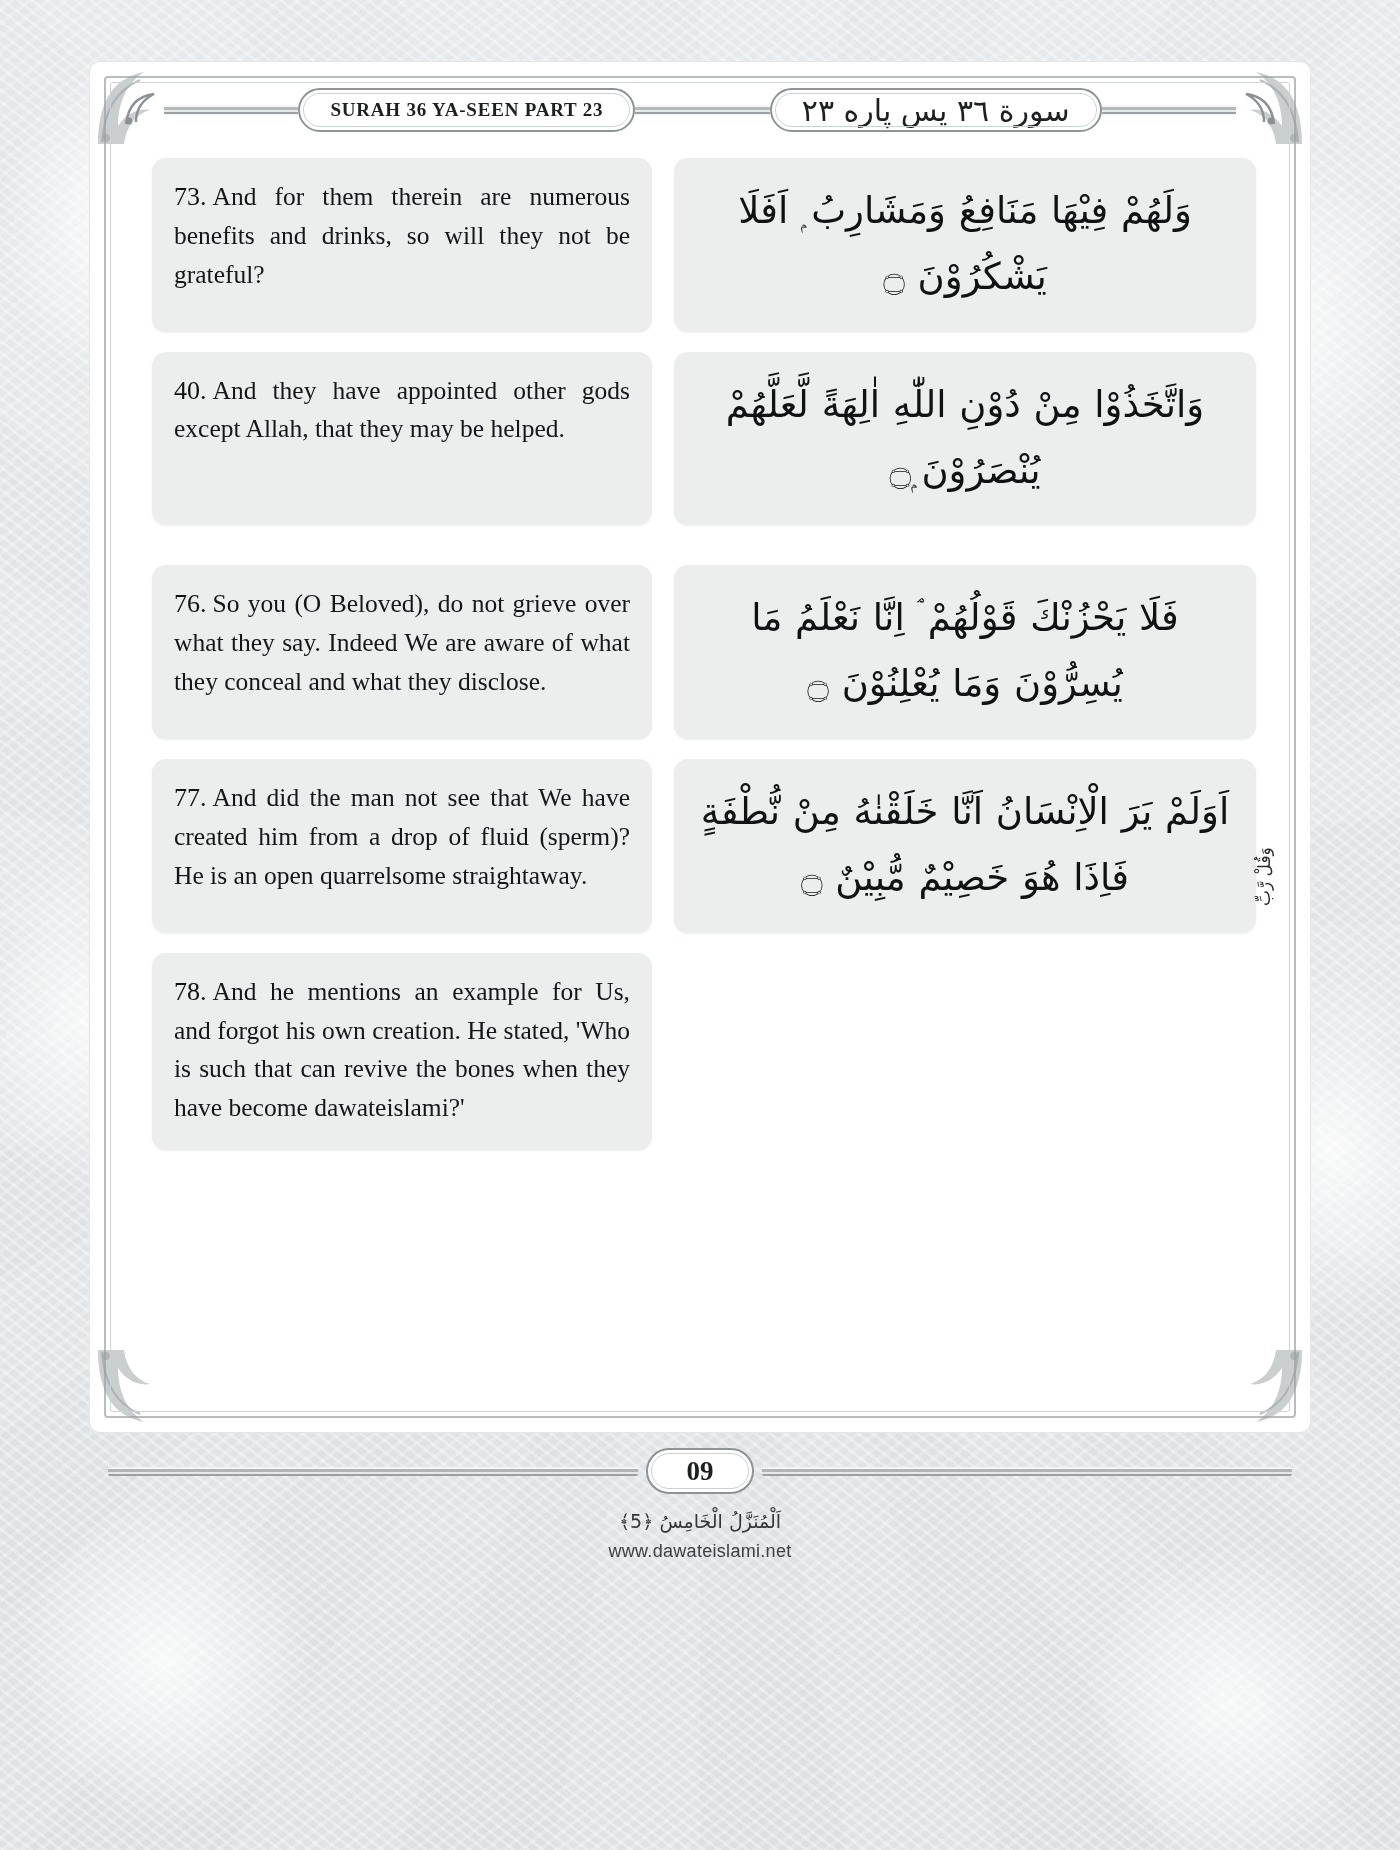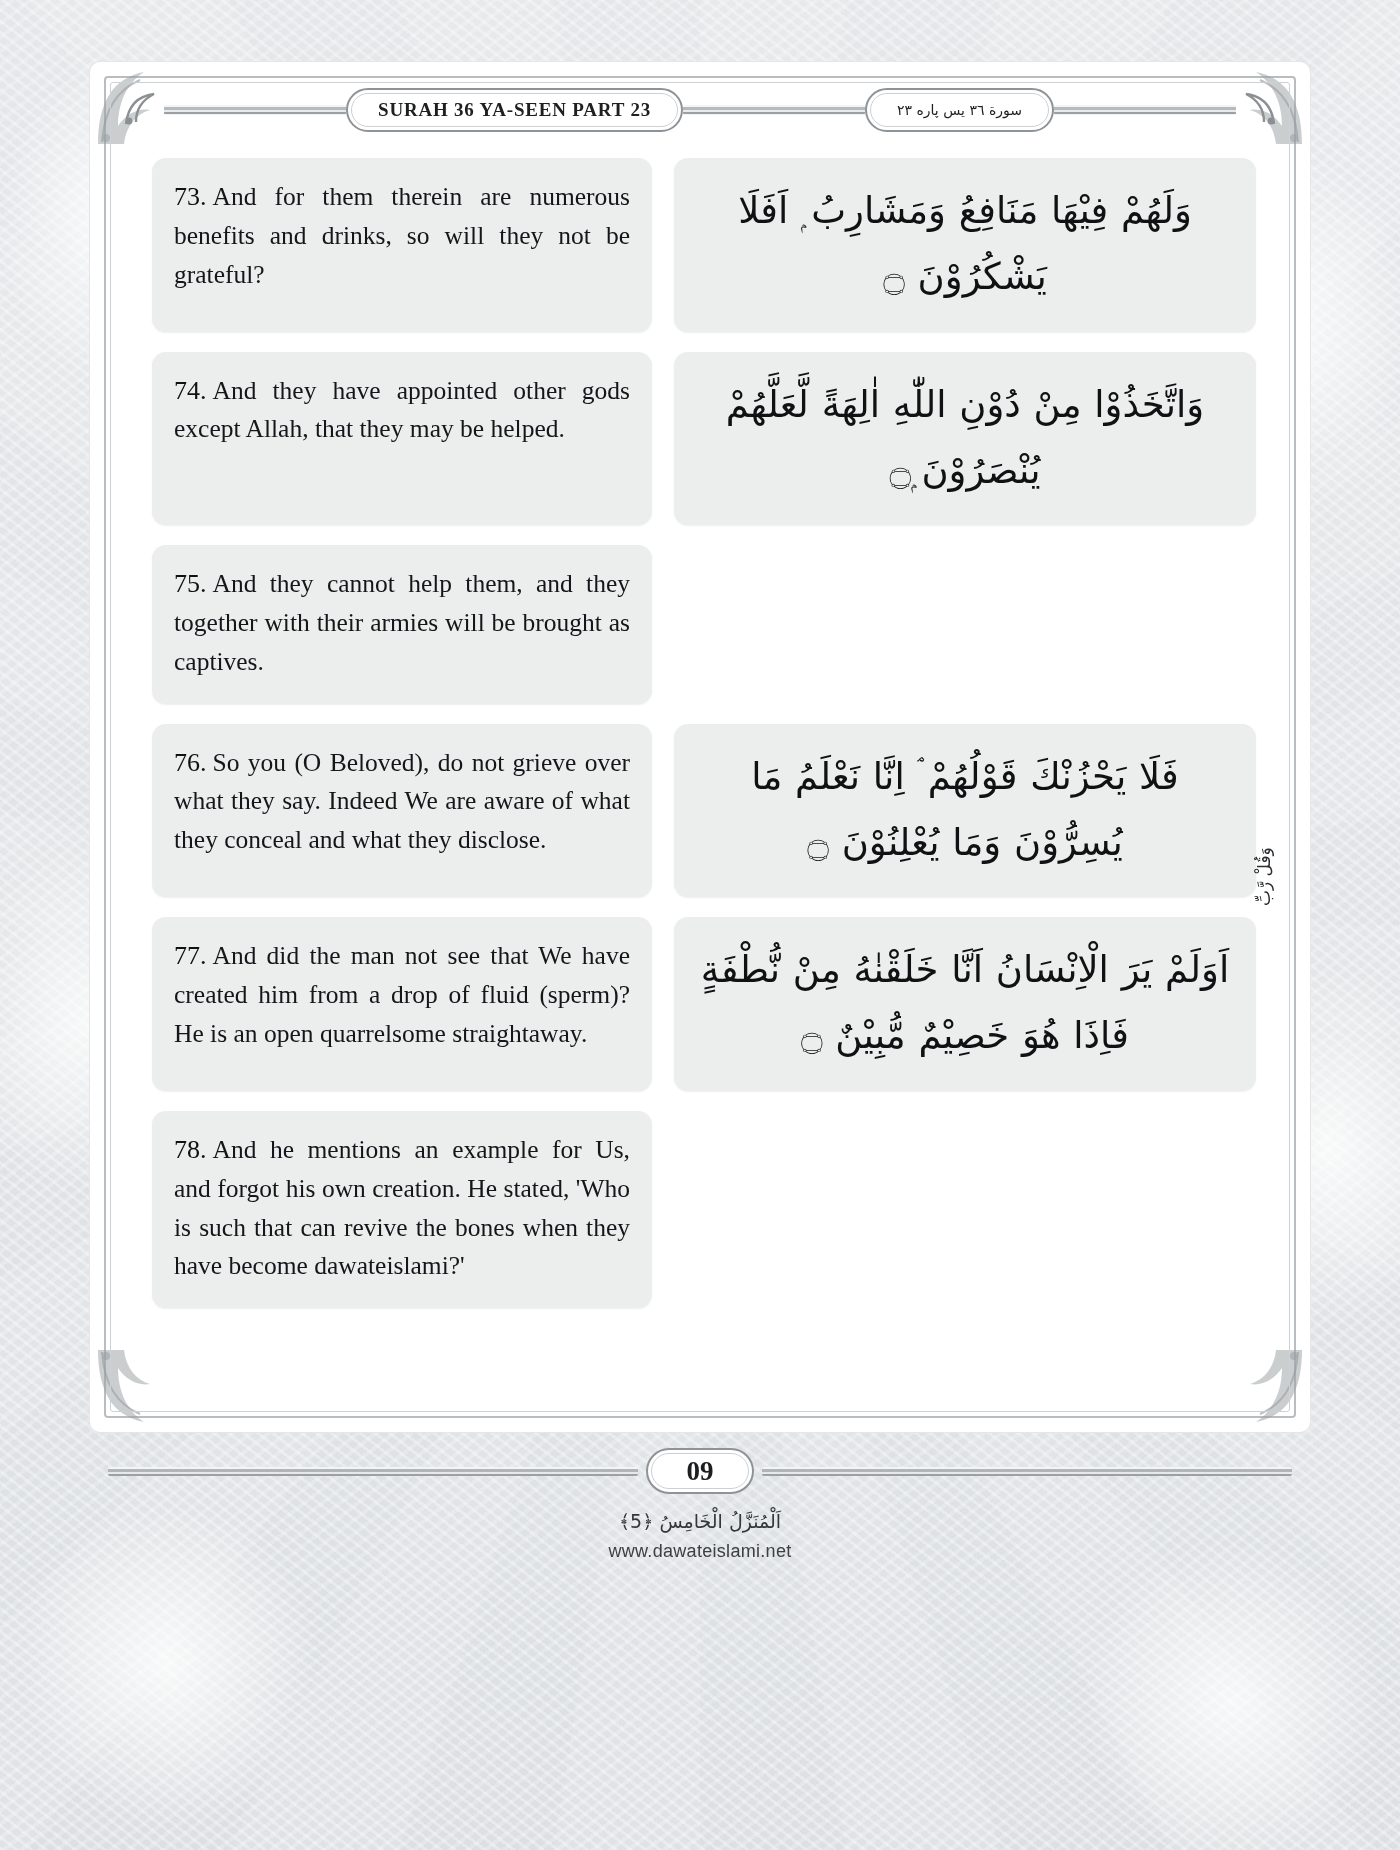--- a/index.html
+++ b/index.html
@@ -119,21 +119,21 @@
   .pill-en {
     font-family: "Liberation Serif", serif;
     font-weight: 700;
     font-size: 19px;
     letter-spacing: .8px;
     color: #1d1f21;
     white-space: nowrap;
   }
   .pill-ar {
     font-family: "DejaVu Sans", sans-serif;
-    font-size: 14px;
+    font-size: 30px;
     color: #1d1f21;
     white-space: nowrap;
     direction: rtl;
   }
   .hdr-left-orn, .hdr-right-orn {
     flex: 0 0 auto;
     width: 44px; height: 44px;
     color: #8b9094;
   }
 
@@ -323,31 +323,28 @@
         <div class="cell en">
           <span class="vnum">73.</span><span class="lead"></span><span class="vtext">And for them therein are numerous benefits and drinks, so will they not be grateful?</span>
         </div>
         <div class="cell ar">
           <div class="artext">وَلَهُمْ فِيْهَا مَنَافِعُ وَمَشَارِبُ ۭ اَفَلَا يَشْكُرُوْنَ ۝</div>
         </div>
       </div>
 
       <div class="verse-row">
         <div class="cell en">
-          <span class="vnum">74.</span><span class="lead"></span><span class="vtext">And they have appointed other gods except Allah, that they may be helped.</span>
+          <span class="vnum">40.</span><span class="lead"></span><span class="vtext">And they have appointed other gods except Allah, that they may be helped.</span>
         </div>
         <div class="cell ar">
           <div class="artext">وَاتَّخَذُوْا مِنْ دُوْنِ اللّٰهِ اٰلِهَةً لَّعَلَّهُمْ يُنْصَرُوْنَ ۭ۝</div>
         </div>
       </div>
 
       <div class="verse-row">
-        <div class="cell en">
-          <span class="vnum">75.</span><span class="lead"></span><span class="vtext">And they cannot help them, and they together with their armies will be brought as captives.</span>
-        </div>
       </div>
 
       <div class="verse-row">
         <div class="cell en">
           <span class="vnum">76.</span><span class="lead"></span><span class="vtext">So you (O Beloved), do not grieve over what they say. Indeed We are aware of what they conceal and what they disclose.</span>
         </div>
         <div class="cell ar">
           <div class="artext">فَلَا يَحْزُنْكَ قَوْلُهُمْ ۘ اِنَّا نَعْلَمُ مَا يُسِرُّوْنَ وَمَا يُعْلِنُوْنَ ۝</div>
         </div>
       </div>

